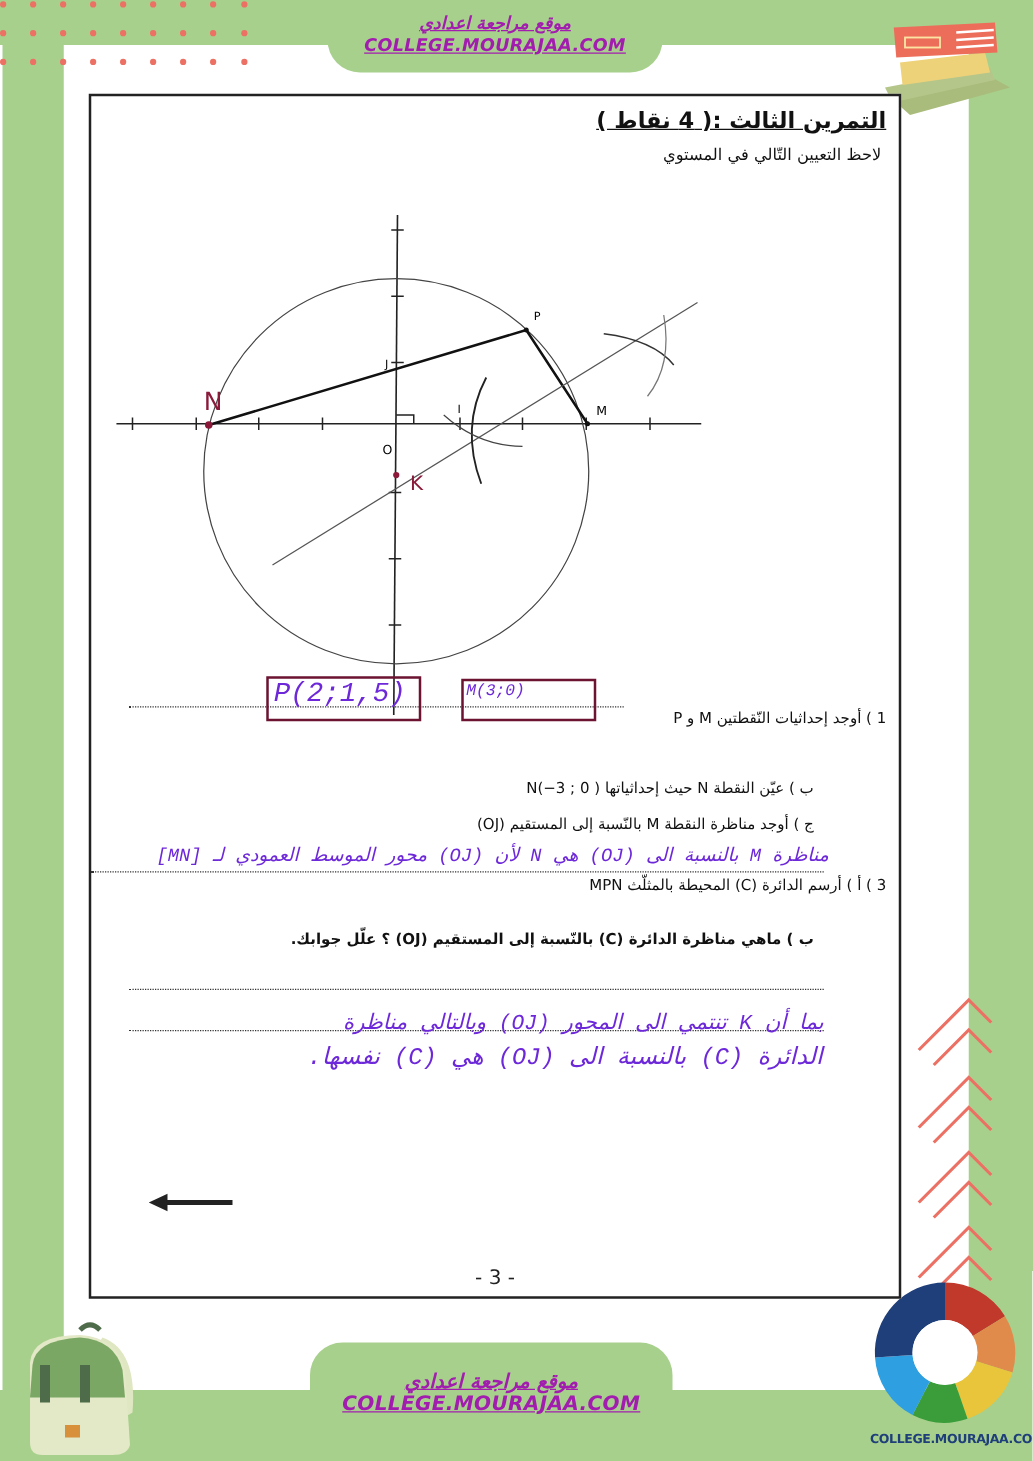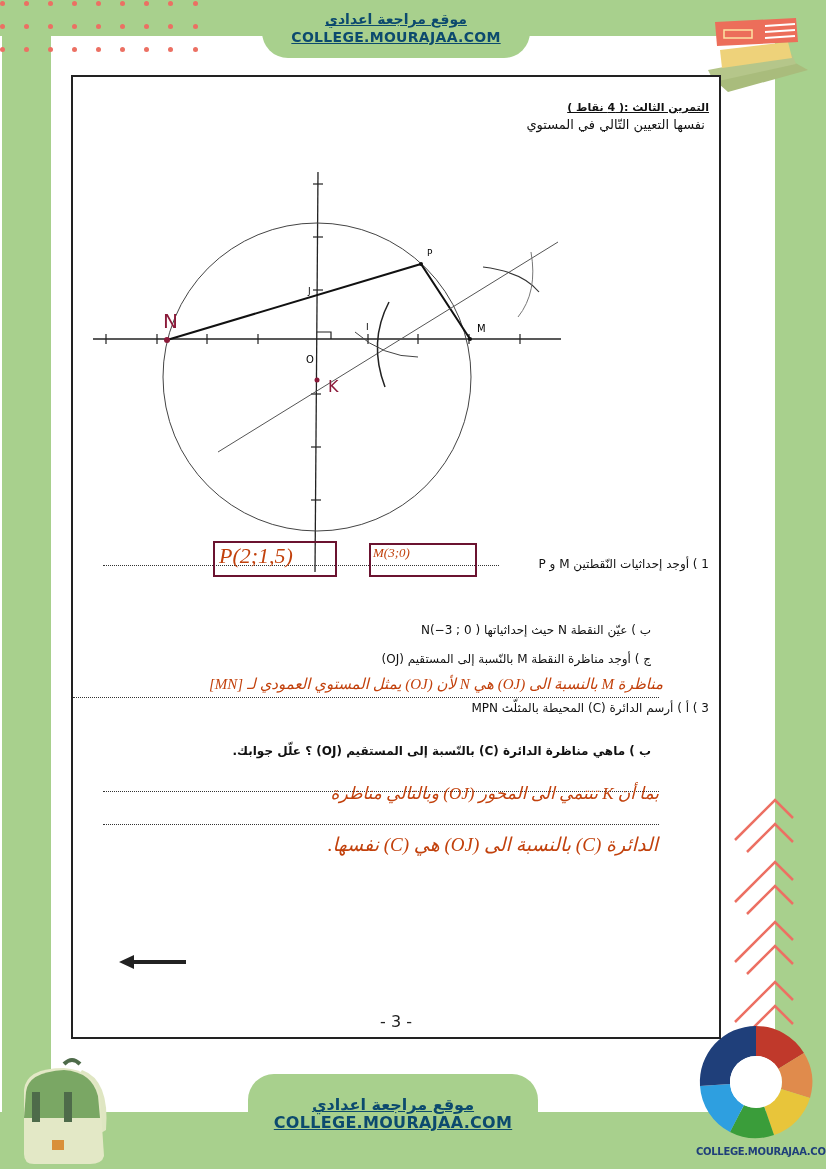--- a/index.html
+++ b/index.html
@@ -7,39 +7,40 @@
     width:826px; height:1169px; position:relative; overflow:hidden;
     background:#ffffff;
     font-family:"DejaVu Sans", sans-serif;
   }
   .green { background:#a8d08d; position:absolute; }
   #top-band { left:0; top:0; width:826px; height:36px; }
   #left-bar { left:2px; top:36px; width:49px; height:1100px; }
   #right-bar { left:775px; top:0; width:51px; height:1169px; }
   #bottom-band { left:0; top:1112px; width:826px; height:57px; }
   .pill {
-    position:absolute; background:#a8d08d; color:#0c4a6e; text-align:center;
+    position:absolute; background:#a8d08d; color:#a21caf; text-align:center;
     border-radius:26px 26px 0 0;
+    font-style:italic;
   }
   #top-pill { left:262px; top:0; width:268px; height:58px; border-radius:0 0 26px 26px; }
   #bottom-pill { left:248px; top:1074px; width:290px; height:95px; }
   .pill .ar { font-size:14px; font-weight:bold; text-decoration:underline; line-height:18px; direction:rtl; }
   .pill .en { font-size:14px; font-weight:bold; text-decoration:underline; letter-spacing:0.3px; line-height:18px; font-family:"DejaVu Sans", sans-serif; }
   #top-pill .ar { margin-top:10px; }
   #bottom-pill .ar { margin-top:22px; font-size:16px; }
   #bottom-pill .en { font-size:16px; }
   .dots { position:absolute; }
   .dot { position:absolute; width:5px; height:5px; border-radius:50%; background:#ec7063; }
 
   #sheet {
     position:absolute; left:71px; top:75px; width:646px; height:960px;
     border:2px solid #222; background:#fff;
   }
   .ar-text { direction:rtl; font-family:"DejaVu Sans", sans-serif; color:#111; position:absolute; }
-  .hw { color:#c2410c; font-family:Liberation Serif, serif; font-style:italic; position:absolute; direction:rtl; }
+  .hw { color:#6d28d9; font-family:Liberation Mono, monospace; font-style:italic; position:absolute; direction:rtl; }
   .dotted { border-bottom:1.5px dotted #333; position:absolute; }
   .box { position:absolute; border:2px solid #6b1330; }
 
   #graph { position:absolute; left:20px; top:95px; }
   #arrow { position:absolute; left:45px; top:877px; }
   #page-num { position:absolute; left:0; width:646px; top:935px; text-align:center; font-size:16px; color:#222; }
 </style>
 </head>
 <body>
 
@@ -124,22 +125,22 @@
   <rect x="40" y="84" width="12" height="10" fill="#d9903a"></rect>
 </svg>
 
 <div class="pill" id="bottom-pill">
   <div class="ar">موقع مراجعة اعدادي</div>
   <div class="en">COLLEGE.MOURAJAA.COM</div>
 </div>
 
 <div id="sheet">
 
-  <div class="ar-text" style="right:10px;top:24px;font-size:11px;font-weight:bold;text-decoration:underline;">التمرين الثالث :( 4 نقاط )</div>
-  <div class="ar-text" style="right:14px;top:40px;font-size:13px;">نفسها التعيين التّالي في المستوي</div>
+  <div class="ar-text" style="right:10px;top:9px;font-size:18px;font-weight:bold;text-decoration:underline;">التمرين الثالث :( 4 نقاط )</div>
+  <div class="ar-text" style="right:14px;top:40px;font-size:13px;">لاحظ التعيين التّالي في المستوي</div>
 
   <svg id="graph" width="500" height="400" viewBox="0 0 500 400">
 
     <line x1="0" y1="167" x2="468" y2="167" stroke="#222" stroke-width="1.3"></line>
     <line x1="225" y1="0" x2="222" y2="400" stroke="#222" stroke-width="1.3"></line>
 
     <g stroke="#222" stroke-width="1.2">
       <line x1="13" y1="162" x2="13" y2="172"></line>
         <line x1="64" y1="162" x2="64" y2="172"></line>
       <line x1="114" y1="162" x2="114" y2="172"></line>
@@ -177,36 +178,36 @@
     <text x="334" y="84" font-size="9" font-family="DejaVu Sans, sans-serif">P</text>
     <text x="384" y="160" font-size="10" font-family="DejaVu Sans, sans-serif">M</text>
     <text x="213" y="191" font-size="10" font-family="DejaVu Sans, sans-serif">O</text>
     <text x="215" y="122" font-size="9" font-family="DejaVu Sans, sans-serif">J</text>
     <text x="273" y="158" font-size="9" font-family="DejaVu Sans, sans-serif">I</text>
     <text x="70" y="156" font-size="20" fill="#8b1a3a" font-family="DejaVu Sans, sans-serif">N</text>
     <text x="235" y="220" font-size="16" fill="#8b1a3a" font-family="DejaVu Sans, sans-serif">K</text>
   </svg>
 
   <div class="dotted" style="left:30px;right:220px;top:488px;"></div>
-  <div class="ar-text" style="right:10px;top:480px;font-size:12px;">1 ) أوجد إحداثيات النّقطتين M و P</div>
+  <div class="ar-text" style="right:10px;top:490px;font-size:12px;">1 ) أوجد إحداثيات النّقطتين M و P</div>
   <div class="box" style="left:140px;top:464px;width:120px;height:32px;"></div>
   <div class="hw" style="left:146px;top:466px;font-size:22px;direction:ltr;">P(2;1,5)</div>
   <div class="box" style="left:296px;top:466px;width:104px;height:30px;"></div>
   <div class="hw" style="left:300px;top:468px;font-size:13px;direction:ltr;">M(3;0)</div>
 
   <div class="ar-text" style="right:68px;top:546px;font-size:12px;">ب ) عيّن النقطة N حيث إحداثياتها ( N(−3 ; 0</div>
   <div class="ar-text" style="right:68px;top:575px;font-size:12px;">ج ) أوجد مناظرة النقطة M بالنّسبة إلى المستقيم (OJ)</div>
   <div class="dotted" style="left:0;right:60px;top:620px;"></div>
-  <div class="hw" style="right:56px;top:598px;font-size:15px;white-space:nowrap;">مناظرة M بالنسبة الى (OJ) هي N لأن (OJ) يمثل المستوي العمودي لـ [MN]</div>
+  <div class="hw" style="right:56px;top:598px;font-size:15px;white-space:nowrap;">مناظرة M بالنسبة الى (OJ) هي N لأن (OJ) محور الموسط العمودي لـ [MN]</div>
 
   <div class="ar-text" style="right:10px;top:624px;font-size:12px;">3 ) أ ) أرسم الدائرة (C) المحيطة بالمثلّث MPN</div>
   <div class="ar-text" style="right:68px;top:667px;font-size:12px;font-weight:bold;">ب ) ماهي مناظرة الدائرة (C) بالنّسبة إلى المستقيم (OJ) ؟ علّل جوابك.</div>
   <div class="dotted" style="left:30px;right:60px;top:714px;"></div>
   <div class="dotted" style="left:30px;right:60px;top:747px;"></div>
-  <div class="hw" style="right:60px;top:706px;font-size:17px;white-space:nowrap;">بما أن K تنتمي الى المحور (OJ) وبالتالي مناظرة</div>
+  <div class="hw" style="right:60px;top:730px;font-size:17px;white-space:nowrap;">بما أن K تنتمي الى المحور (OJ) وبالتالي مناظرة</div>
   <div class="hw" style="right:61px;top:756px;font-size:19px;white-space:nowrap;">الدائرة (C) بالنسبة الى (OJ) هي (C) نفسها.</div>
 
   <svg id="arrow" width="70" height="16" viewBox="0 0 70 16">
     <path d="M68 6 H16 V1 L1 8 L16 15 V10 H68 Z" fill="#222"></path>
   </svg>
 
   <div id="page-num">- 3 -</div>
 </div>
 
 </body></html>

